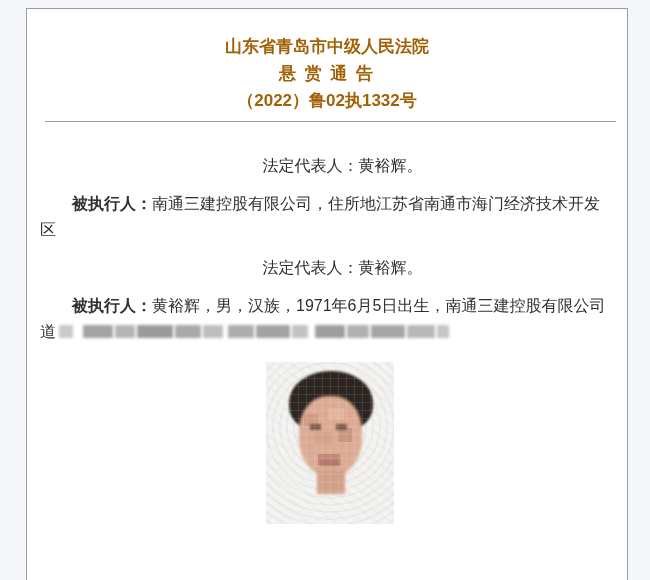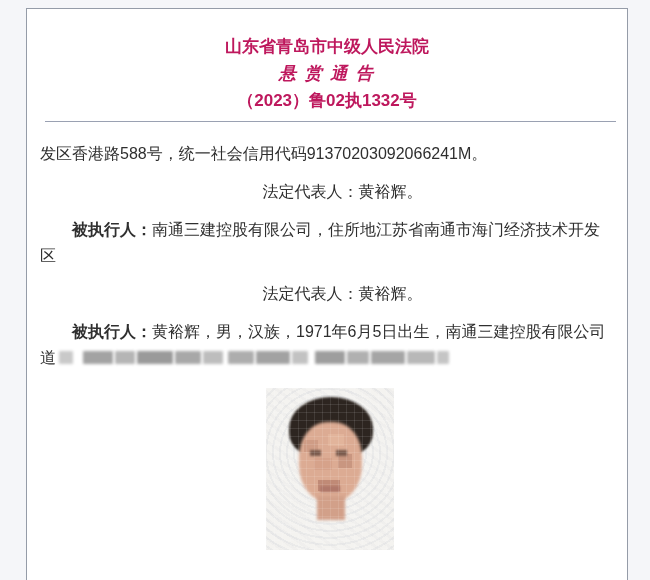--- a/index.html
+++ b/index.html
@@ -14,26 +14,26 @@
     position:absolute;
     left:26px; top:8px;
     width:602px; height:610px;
     background:#ffffff;
     border:1px solid #959ca8;
   }
   
   .doc-header {
     padding-top:24px;
     text-align:center;
-    color:#be185d;
+    color:#a16207;
     font-weight:bold;
     font-size:17px;
     line-height:27px;
   }
-  .doc-header .notice-title { letter-spacing:2px;font-style:italic; }
+  .doc-header .notice-title { letter-spacing:2px; }
   .rule {
     height:1px;
     background:#9aa1b2;
     margin:7px 11px 0 18px;
   }
   
   .doc-body {
     padding:19px 14px 0 13px;
     font-size:16px;
     line-height:26px;
@@ -119,29 +119,28 @@
   }
 </style>
 </head>
 <body>
 
 <div class="page">
 
   <div class="doc-header">
     <div>山东省青岛市中级人民法院</div>
     <div class="notice-title">悬 赏 通 告</div>
-    <div>（2023）鲁02执1332号</div>
+    <div>（2022）鲁02执1332号</div>
   </div>
 
   <div class="rule"></div>
 
   <div class="doc-body">
 
     <div class="para">
-      <div>发区香港路588号，统一社会信用代码91370203092066241M。</div>
     </div>
 
     <div class="plain-para">法定代表人：黄裕辉。</div>
 
     <div class="para">
       <div class="line-first"><span class="bold">被执行人：</span><span>南通三建控股有限公司，住所地江苏省南通市海门经济技术开发区</span></div>
     </div>
 
     <div class="plain-para">法定代表人：黄裕辉。</div>
 

